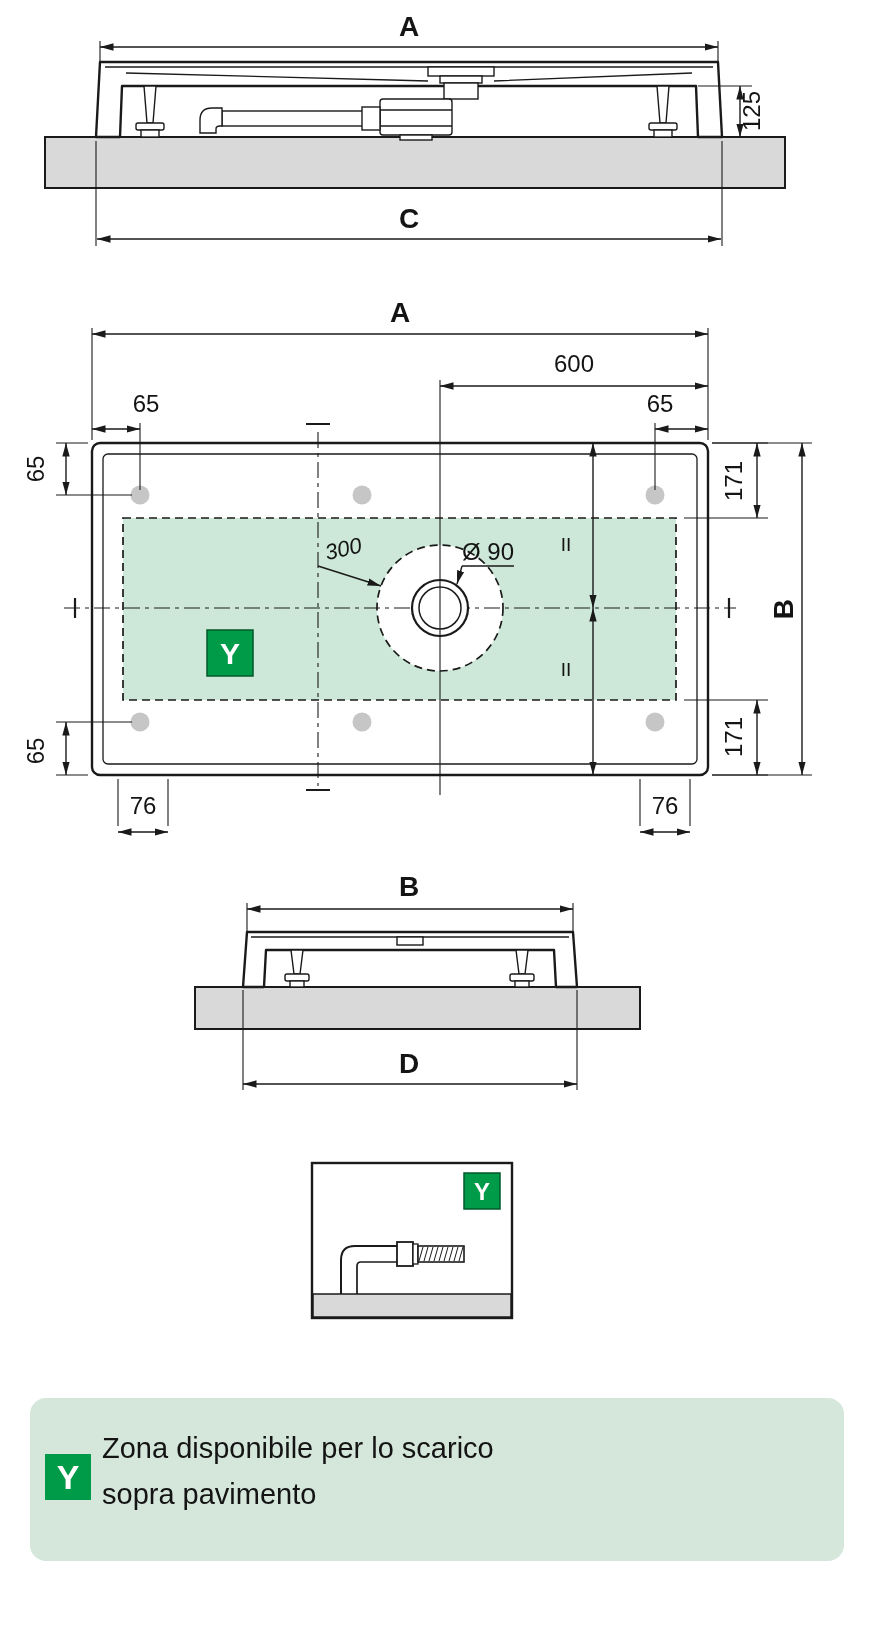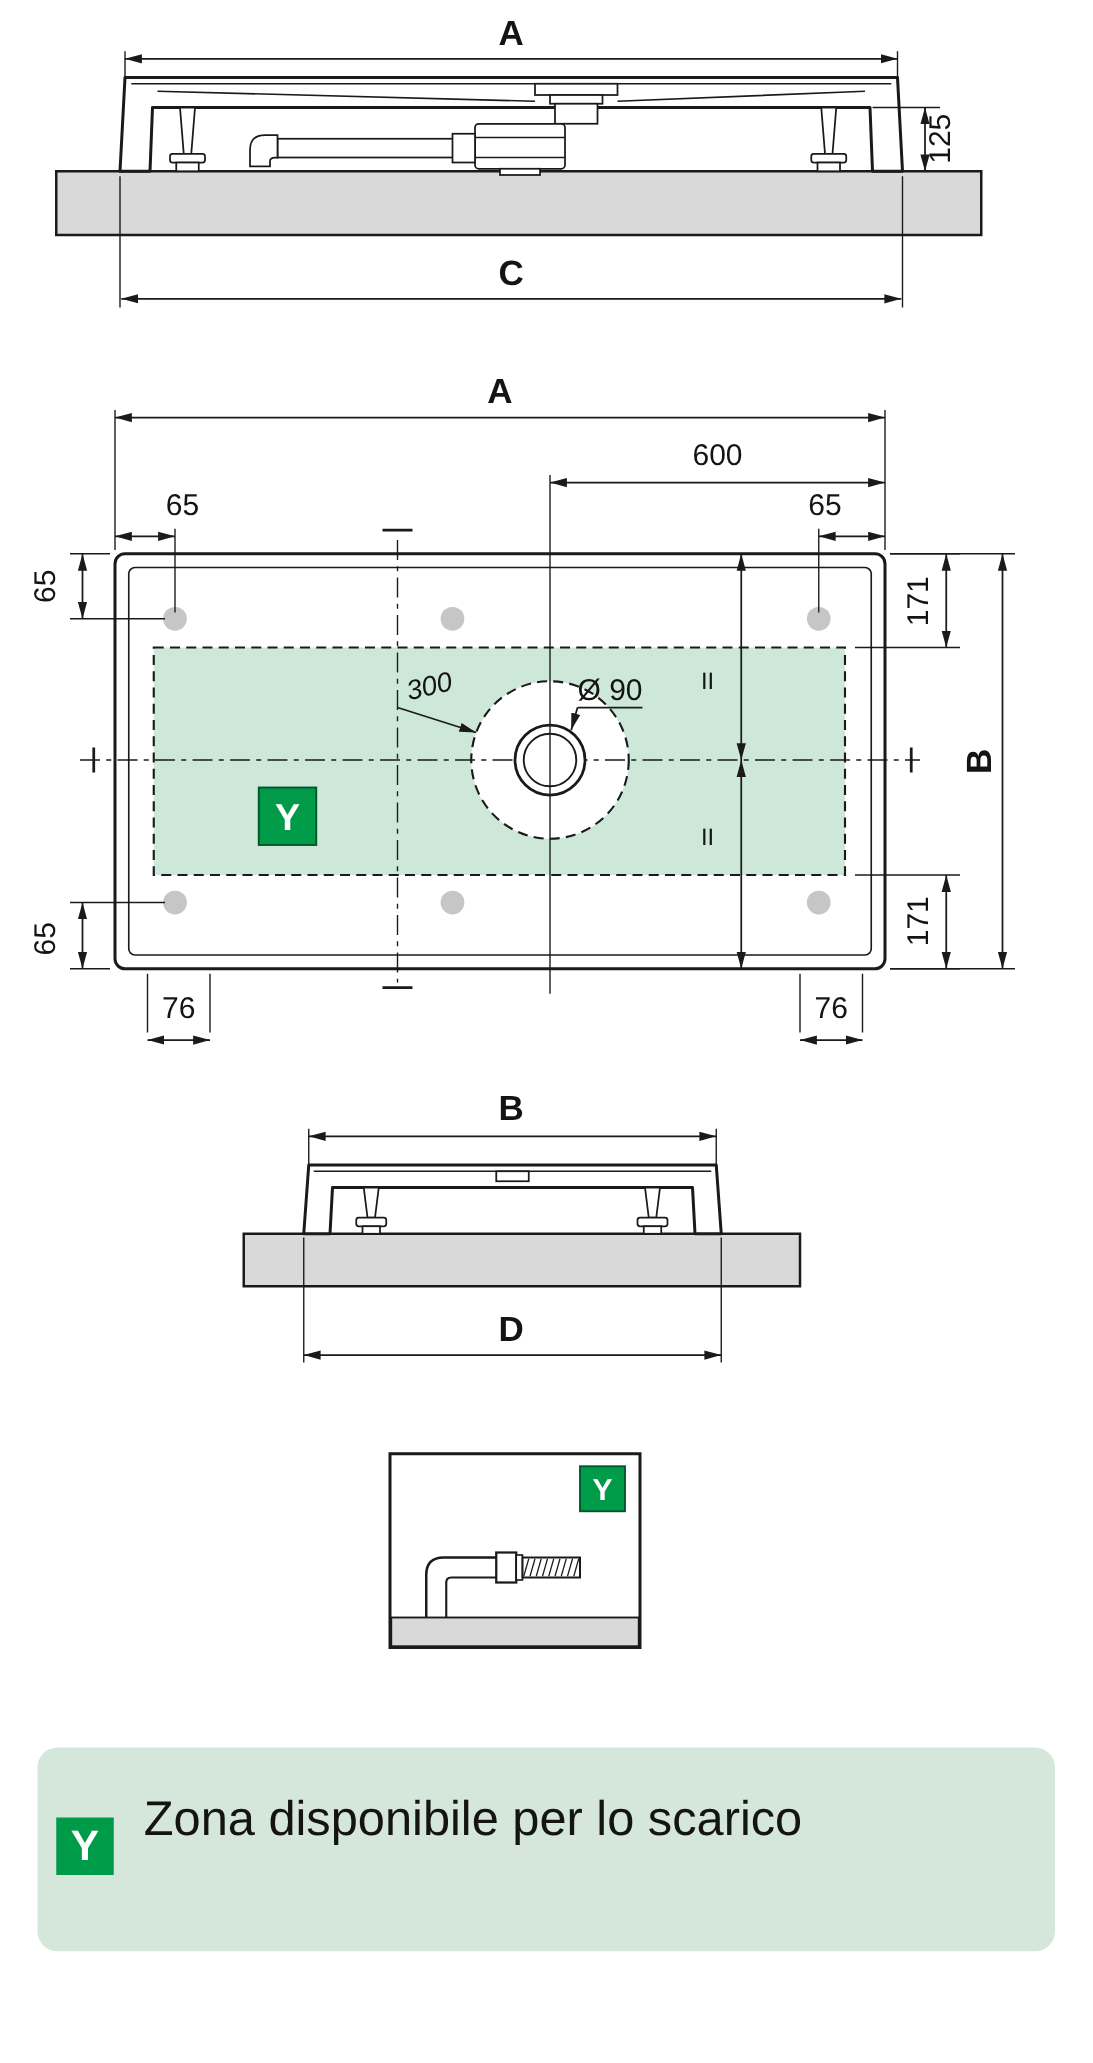--- a/index.html
+++ b/index.html
@@ -28,21 +28,21 @@
   .foot  { fill:#c6c6c6; }
   .tick  { stroke:#1a1a1a; stroke-width:2.2; }
   .badge { fill:#009b49; stroke:#00582a; stroke-width:1.5; }
 
   
   .legend { position:absolute; left:30px; top:1398px; width:814px; height:163px;
             background:#d5e7db; border-radius:16px; }
   .legend-badge { position:absolute; left:15px; top:56px; width:46px; height:46px;
                   background:#009b49; color:#ffffff; font-size:34px; font-weight:bold;
                   display:flex; align-items:center; justify-content:center; }
-  .legend-text { position:absolute; left:85px; top:27px; font-size:39px; line-height:1.6;
+  .legend-text { position:absolute; left:72px; top:27px; font-size:29px; line-height:1.6;
                  color:#141414; }
 </style>
 </head>
 <body>
 
 <div class="page">
 
 <svg width="874" height="1380" viewBox="0 0 874 1380">
   <defs>
     <marker id="arr" viewBox="0 0 14 9" refX="13.5" refY="4.5" markerWidth="14" markerHeight="9" markerUnits="userSpaceOnUse" orient="auto-start-reverse">
@@ -262,16 +262,17 @@
     </g>
   </g>
 </svg>
 
 <div class="legend">
   <div class="legend-badge">
     <span>Y</span>
   </div>
   <div class="legend-text">
     <div>Zona disponibile per lo scarico</div>
+    <div>sopra pavimento</div>
   </div>
 </div>
 
 </div>
 
 </body></html>

